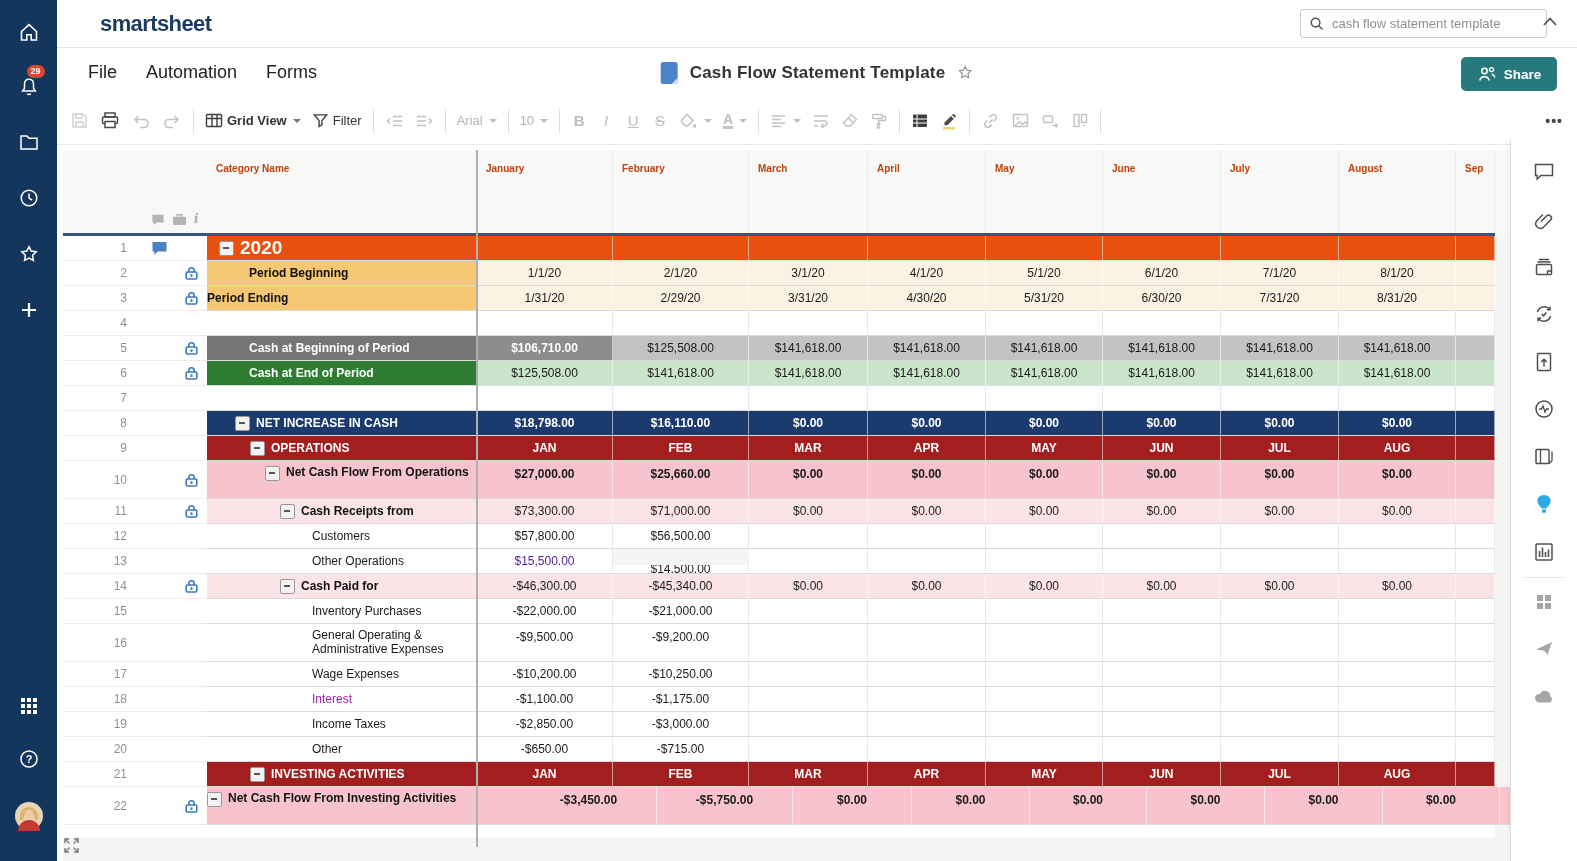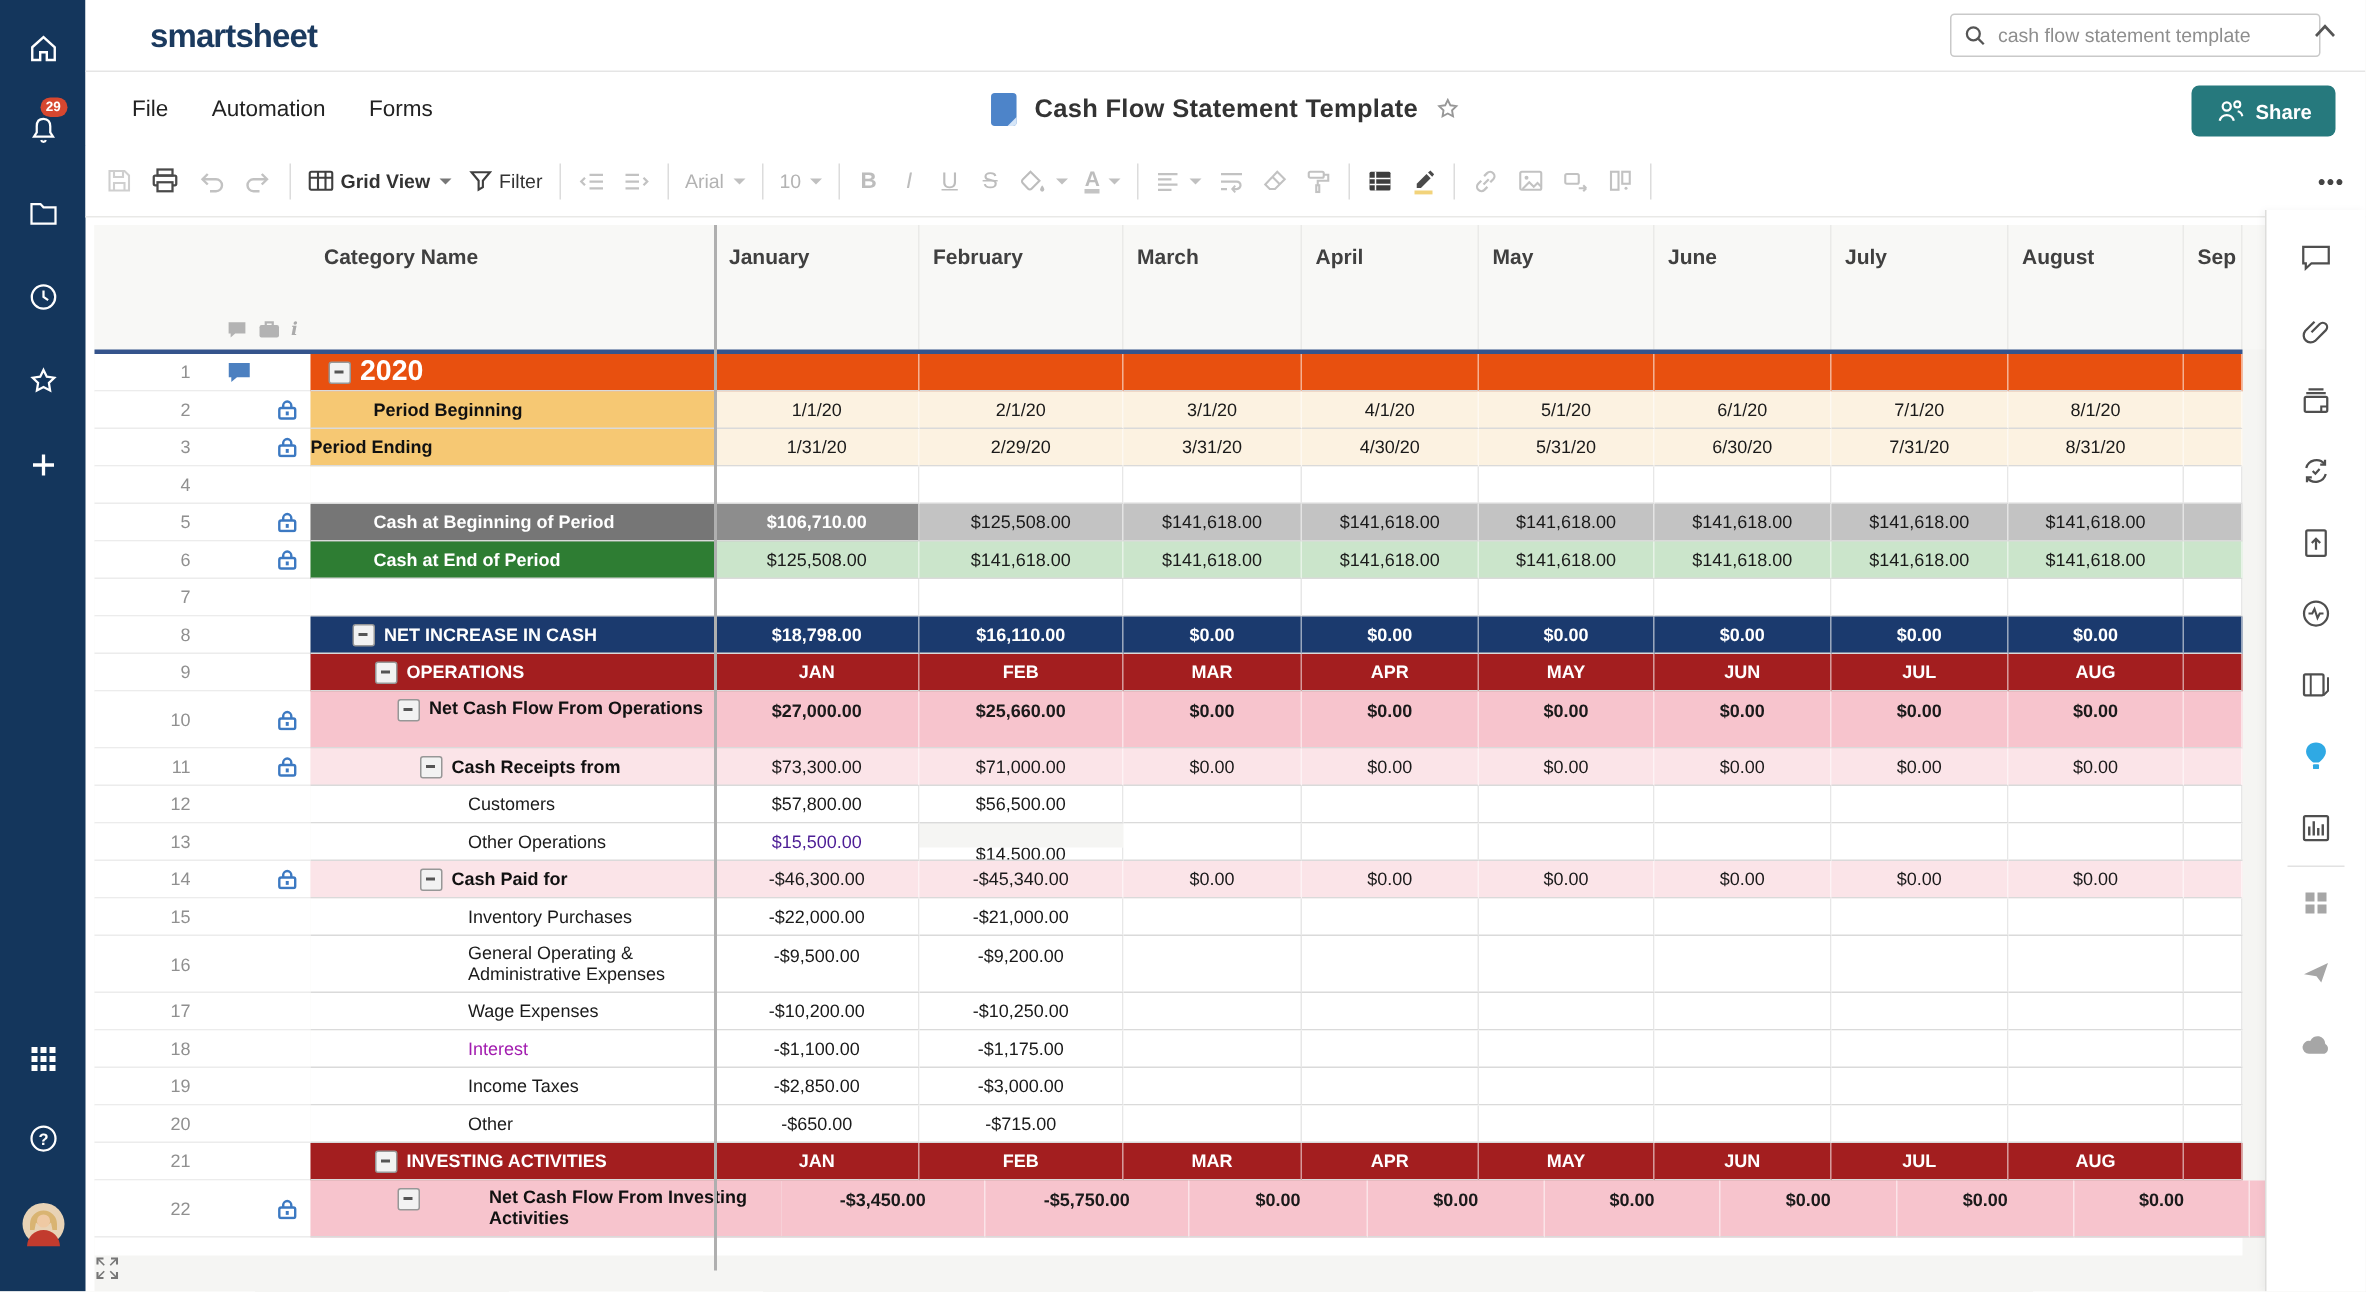--- a/index.html
+++ b/index.html
@@ -15,21 +15,21 @@
   #topbar{position:absolute;left:57px;top:0;width:1520px;height:48px;background:#fff;
           border-bottom:1px solid #E5E5E5;box-sizing:border-box;}
   #logo{position:absolute;left:43px;top:11px;font-size:22px;font-weight:600;letter-spacing:-.6px;color:#1B3A5F;}
   #searchbox{position:absolute;right:30px;top:9px;width:247px;height:29px;border:1px solid #C9C9C9;
              border-radius:3px;display:flex;align-items:center;box-sizing:border-box;padding-left:8px;background:#fff;}
   #searchbox input{border:none;outline:none;flex:1;font-size:13px;color:#8E8E8E;margin-left:6px;
                    font-family:"Liberation Sans","DejaVu Sans",sans-serif;background:transparent;}
   
   #row2{position:absolute;left:57px;top:48px;width:1520px;height:49px;background:#fff;}
   #menubar{position:absolute;left:31px;top:0;height:49px;display:flex;align-items:center;gap:29px;}
-  .menu-item{font-size:15px;color:#222;cursor:pointer;}
+  .menu-item{font-size:18px;color:#222;cursor:pointer;}
   #titleblock{position:absolute;left:50%;top:0;transform:translateX(-50%);height:49px;
               display:flex;align-items:center;gap:10px;}
   #sheet-title{font-size:17px;font-weight:700;color:#333;letter-spacing:.2px;white-space:nowrap;}
   #share-btn{position:absolute;right:20px;top:9px;width:96px;height:34px;background:#26797D;border-radius:5px;
              display:flex;align-items:center;justify-content:center;gap:7px;cursor:pointer;}
   #share-btn span{color:#fff;font-size:13.5px;font-weight:700;}
   
   #toolbar{position:absolute;left:57px;top:97px;width:1520px;height:48px;background:#fff;
            border-bottom:1px solid #E9E9E7;box-sizing:border-box;display:flex;align-items:center;
            padding:0 14px 0 13px;gap:11px;}
@@ -43,22 +43,22 @@
   .fmt{font-size:15px;color:#BDBDBD;width:16px;text-align:center;}
   #txtcolor{font-size:14px;color:#BDBDBD;font-weight:700;border-bottom:3px solid #C4C4C4;line-height:1.05;}
   #more-dots{font-size:14px;color:#444;letter-spacing:1px;font-weight:700;margin-left:auto;}
   #collapse-btn{position:absolute;right:18px;top:13px;cursor:pointer;}
   
   #sheet{position:absolute;left:63px;top:150px;width:1447px;height:711px;background:#F5F5F3;}
   #ghead{display:flex;height:83px;background:#F8F8F6;}
   .hnum{width:77px;flex:none;box-sizing:border-box;}
   .hicon{width:67px;flex:none;box-sizing:border-box;display:flex;align-items:flex-end;gap:7px;
          padding:0 0 7px 11px;}
-  .hcell{flex:none;box-sizing:border-box;padding:13px 0 0 9px;font-weight:700;font-size:14px;
-         color:#404040;border-right:1px solid #EAEAE8;overflow:hidden;white-space:nowrap;}
+  .hcell{flex:none;box-sizing:border-box;padding:13px 0 0 9px;font-weight:700;font-size:10px;
+         color:#c2410c;border-right:1px solid #EAEAE8;overflow:hidden;white-space:nowrap;}
   #blueline{position:absolute;top:83px;left:0;width:1432px;height:3px;background:#35548C;}
   #gbody{position:absolute;top:86px;left:0;}
   .grow{display:flex;box-sizing:border-box;}
   .gnum{width:77px;flex:none;box-sizing:border-box;display:flex;align-items:center;justify-content:flex-end;
         padding-right:13px;color:#909090;font-size:12px;background:#fff;border-bottom:1px solid #ECECEC;}
   .gicon{width:67px;flex:none;box-sizing:border-box;display:flex;align-items:center;background:#fff;
          border-bottom:1px solid #ECECEC;}
   .gicon.left{justify-content:flex-start;padding-left:11px;}
   .gicon.right{justify-content:flex-end;padding-right:9px;}
   .gcat{flex:none;display:flex;align-items:center;font-size:12px;box-sizing:border-box;
@@ -771,21 +771,21 @@
         </div>
         <div class="grow tall" style="height: 38px;">
           <div class="gnum">22</div>
           <div class="gicon right">
             <svg width="13" height="14" viewBox="0 0 13 14">
               <rect x="1.2" y="6" width="10.6" height="7" rx="1.2" fill="none" stroke="#3C79C2" stroke-width="1.6"></rect>
               <path d="M3.8 6V4.4a2.7 2.7 0 0 1 5.4 0V6" fill="none" stroke="#3C79C2" stroke-width="1.6"></path>
               <rect x="5.5" y="8.3" width="2" height="2.6" fill="#3C79C2"></rect>
             </svg>
           </div>
-          <div class="gcat" style="width: 314px; padding-left: 58px; background: rgb(247, 196, 205); color: rgb(17, 17, 17); font-weight: 700; gap: 40px;">
+          <div class="gcat" style="width: 314px; background: rgb(247, 196, 205); color: rgb(17, 17, 17); font-weight: 700;">
             <span class="chip"></span>
             <span class="cattext">Net Cash Flow From Investing Activities</span>
           </div>
           <div class="gcell" style="width: 136px; background: rgb(247, 196, 205); color: rgb(26, 26, 26); font-weight: 700; border-right-color: rgba(255, 255, 255, 0.55);">-$3,450.00</div>
           <div class="gcell" style="width: 136px; background: rgb(247, 196, 205); color: rgb(26, 26, 26); font-weight: 700; border-right-color: rgba(255, 255, 255, 0.55);">-$5,750.00</div>
           <div class="gcell" style="width: 119px; background: rgb(247, 196, 205); color: rgb(26, 26, 26); font-weight: 700; border-right-color: rgba(255, 255, 255, 0.55);">$0.00</div>
           <div class="gcell" style="width: 118px; background: rgb(247, 196, 205); color: rgb(26, 26, 26); font-weight: 700; border-right-color: rgba(255, 255, 255, 0.55);">$0.00</div>
           <div class="gcell" style="width: 117px; background: rgb(247, 196, 205); color: rgb(26, 26, 26); font-weight: 700; border-right-color: rgba(255, 255, 255, 0.55);">$0.00</div>
           <div class="gcell" style="width: 118px; background: rgb(247, 196, 205); color: rgb(26, 26, 26); font-weight: 700; border-right-color: rgba(255, 255, 255, 0.55);">$0.00</div>
           <div class="gcell" style="width: 118px; background: rgb(247, 196, 205); color: rgb(26, 26, 26); font-weight: 700; border-right-color: rgba(255, 255, 255, 0.55);">$0.00</div>

